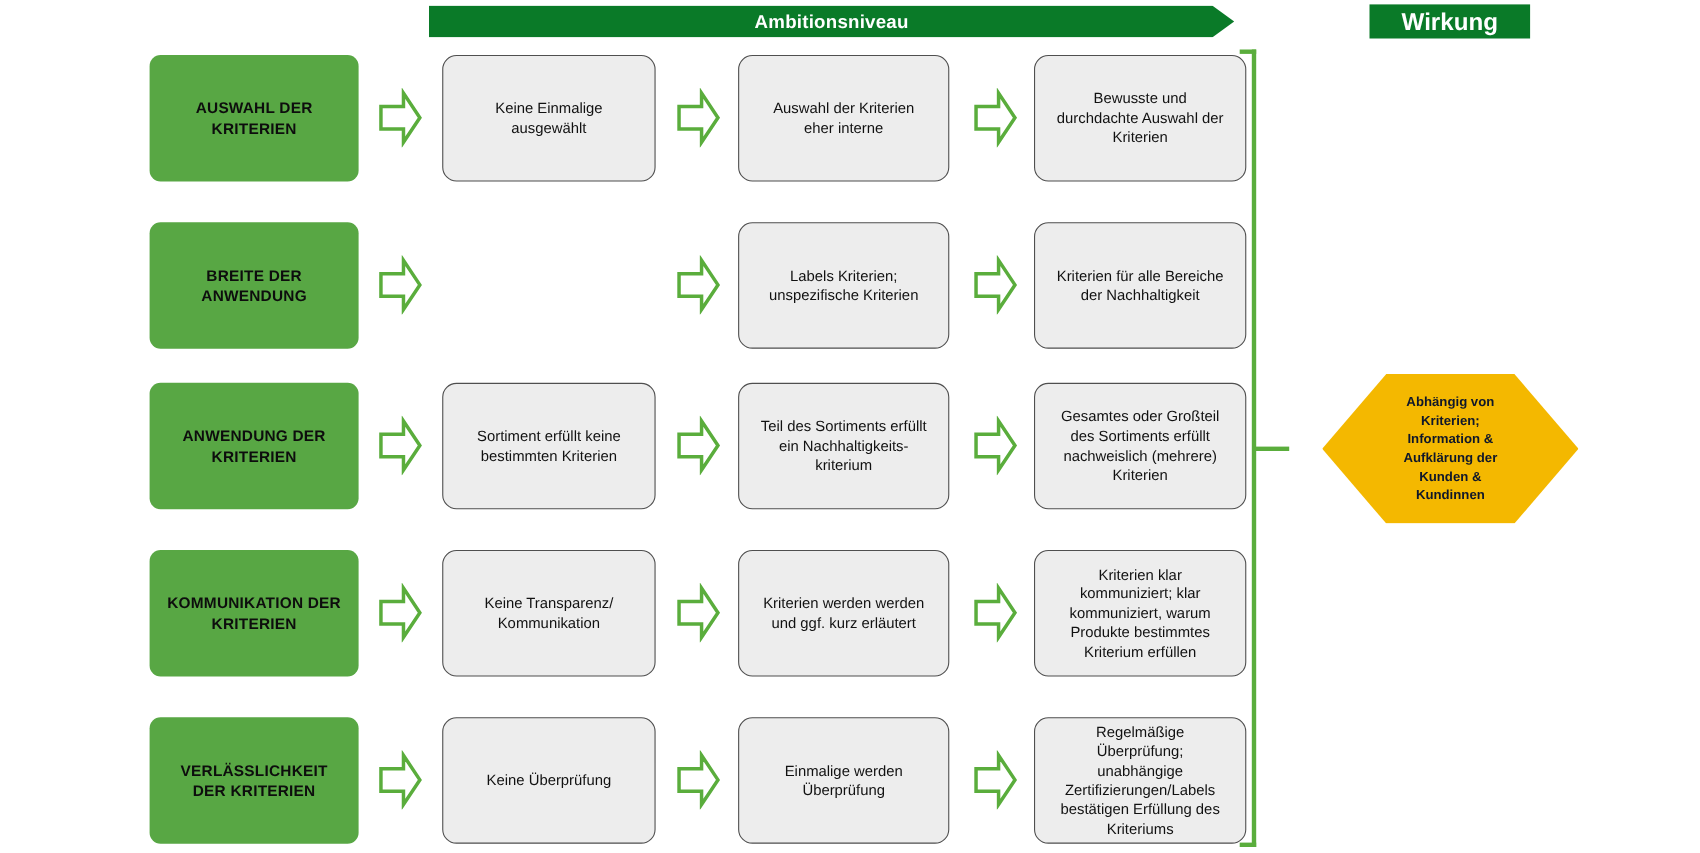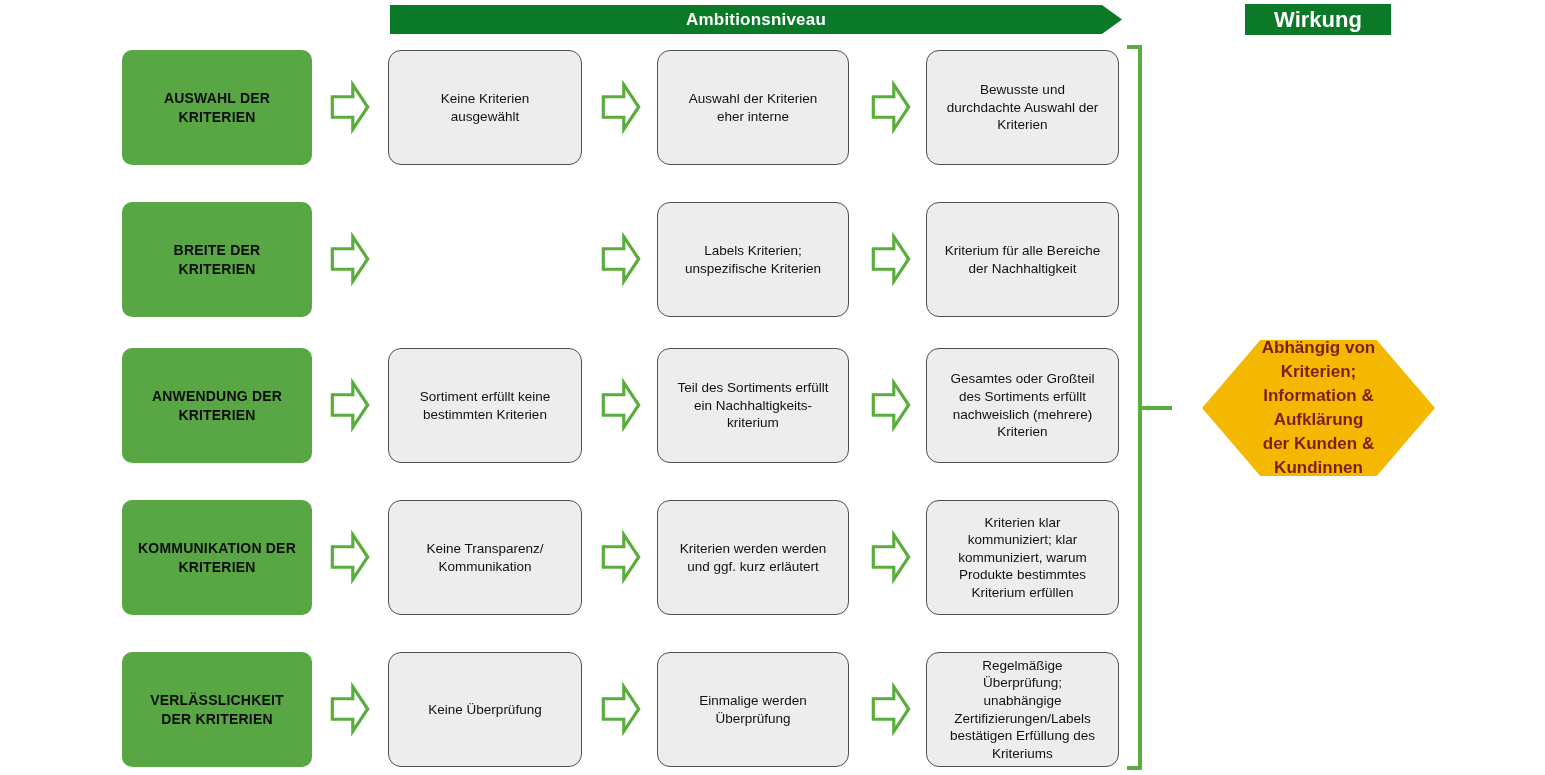--- a/index.html
+++ b/index.html
@@ -16,21 +16,21 @@
   }
   .banner span{color:#fff;font-weight:bold;font-size:17px;letter-spacing:.2px;}
   .wirkung{
     position:absolute;left:1245px;top:4px;width:146px;height:31px;
     background:var(--banner-green);
     display:flex;align-items:center;justify-content:center;
   }
   .wirkung span{color:#fff;font-weight:bold;font-size:22px;}
   
   .row{position:absolute;left:0;width:1160px;height:115px;}
-  .row>*{position:absolute;top:0;}
+  .row>*{position:absolute;top:0;margin-left:14px;}
   .cat{
     left:122px;width:190px;height:115px;background:var(--category-green);
     border-radius:10px;display:flex;align-items:center;justify-content:center;
     text-align:center;padding:0 16px;box-sizing:border-box;
     font-weight:bold;font-size:14px;color:#0d0d0d;line-height:1.35;letter-spacing:.2px;
   }
   .lvl{
     width:193px;height:115px;background:var(--box-gray);
     border:1.6px solid var(--box-border);border-radius:13px;box-sizing:border-box;
     display:flex;align-items:center;justify-content:center;text-align:center;
@@ -51,22 +51,22 @@
   .br-b{left:1127px;top:766px;width:15px;height:4px;}
   .br-m{left:1140px;top:406px;width:32px;height:4px;}
   
   .hex{
     position:absolute;left:1202px;top:340px;width:233px;height:136px;
     background:var(--impact-yellow);
     clip-path:polygon(25% 0,75% 0,100% 50%,75% 100%,25% 100%,0 50%);
     display:flex;align-items:center;justify-content:center;
   }
   .hex .hex-text{
-    width:118px;text-align:center;font-size:17px;font-weight:600;
-    color:#7f1d1d;line-height:1.42;
+    width:118px;text-align:center;font-size:12px;font-weight:600;
+    color:#0f172a;line-height:1.42;
   }
 </style>
 </head>
 <body>
 
 <div id="stage">
 
   <div class="banner">
     <span>Ambitionsniveau</span>
   </div>
@@ -74,54 +74,54 @@
     <span>Wirkung</span>
   </div>
 
   <div class="row" style="top:50px">
     <div class="cat">AUSWAHL DER KRITERIEN</div>
     <div class="arrow a1">
         <svg viewBox="0 0 44 58">
           <path d="M3 18 H25 V5 L41 29 L25 53 V40 H3 Z" fill="#ffffff" stroke="currentColor" stroke-width="3.4" stroke-linejoin="miter"></path>
         </svg>
       </div>
-    <div class="lvl g1">Keine Kriterien ausgewählt</div>
+    <div class="lvl g1">Keine Einmalige ausgewählt</div>
     <div class="arrow a2">
         <svg viewBox="0 0 44 58">
           <path d="M3 18 H25 V5 L41 29 L25 53 V40 H3 Z" fill="#ffffff" stroke="currentColor" stroke-width="3.4" stroke-linejoin="miter"></path>
         </svg>
       </div>
     <div class="lvl g2">Auswahl der Kriterien eher interne</div>
     <div class="arrow a3">
         <svg viewBox="0 0 44 58">
           <path d="M3 18 H25 V5 L41 29 L25 53 V40 H3 Z" fill="#ffffff" stroke="currentColor" stroke-width="3.4" stroke-linejoin="miter"></path>
         </svg>
       </div>
     <div class="lvl g3">Bewusste und durchdachte Auswahl der Kriterien</div>
   </div>
 
   <div class="row" style="top:202px">
-    <div class="cat">BREITE DER KRITERIEN</div>
+    <div class="cat">BREITE DER ANWENDUNG</div>
     <div class="arrow a1">
         <svg viewBox="0 0 44 58">
           <path d="M3 18 H25 V5 L41 29 L25 53 V40 H3 Z" fill="#ffffff" stroke="currentColor" stroke-width="3.4" stroke-linejoin="miter"></path>
         </svg>
       </div>
     <div class="arrow a2">
         <svg viewBox="0 0 44 58">
           <path d="M3 18 H25 V5 L41 29 L25 53 V40 H3 Z" fill="#ffffff" stroke="currentColor" stroke-width="3.4" stroke-linejoin="miter"></path>
         </svg>
       </div>
     <div class="lvl g2">Labels Kriterien; unspezifische Kriterien</div>
     <div class="arrow a3">
         <svg viewBox="0 0 44 58">
           <path d="M3 18 H25 V5 L41 29 L25 53 V40 H3 Z" fill="#ffffff" stroke="currentColor" stroke-width="3.4" stroke-linejoin="miter"></path>
         </svg>
       </div>
-    <div class="lvl g3">Kriterium für alle Bereiche der Nachhaltigkeit</div>
+    <div class="lvl g3">Kriterien für alle Bereiche der Nachhaltigkeit</div>
   </div>
 
   <div class="row" style="top:348px">
     <div class="cat">ANWENDUNG DER KRITERIEN</div>
     <div class="arrow a1">
         <svg viewBox="0 0 44 58">
           <path d="M3 18 H25 V5 L41 29 L25 53 V40 H3 Z" fill="#ffffff" stroke="currentColor" stroke-width="3.4" stroke-linejoin="miter"></path>
         </svg>
       </div>
     <div class="lvl g1">Sortiment erfüllt keine bestimmten Kriterien</div>

